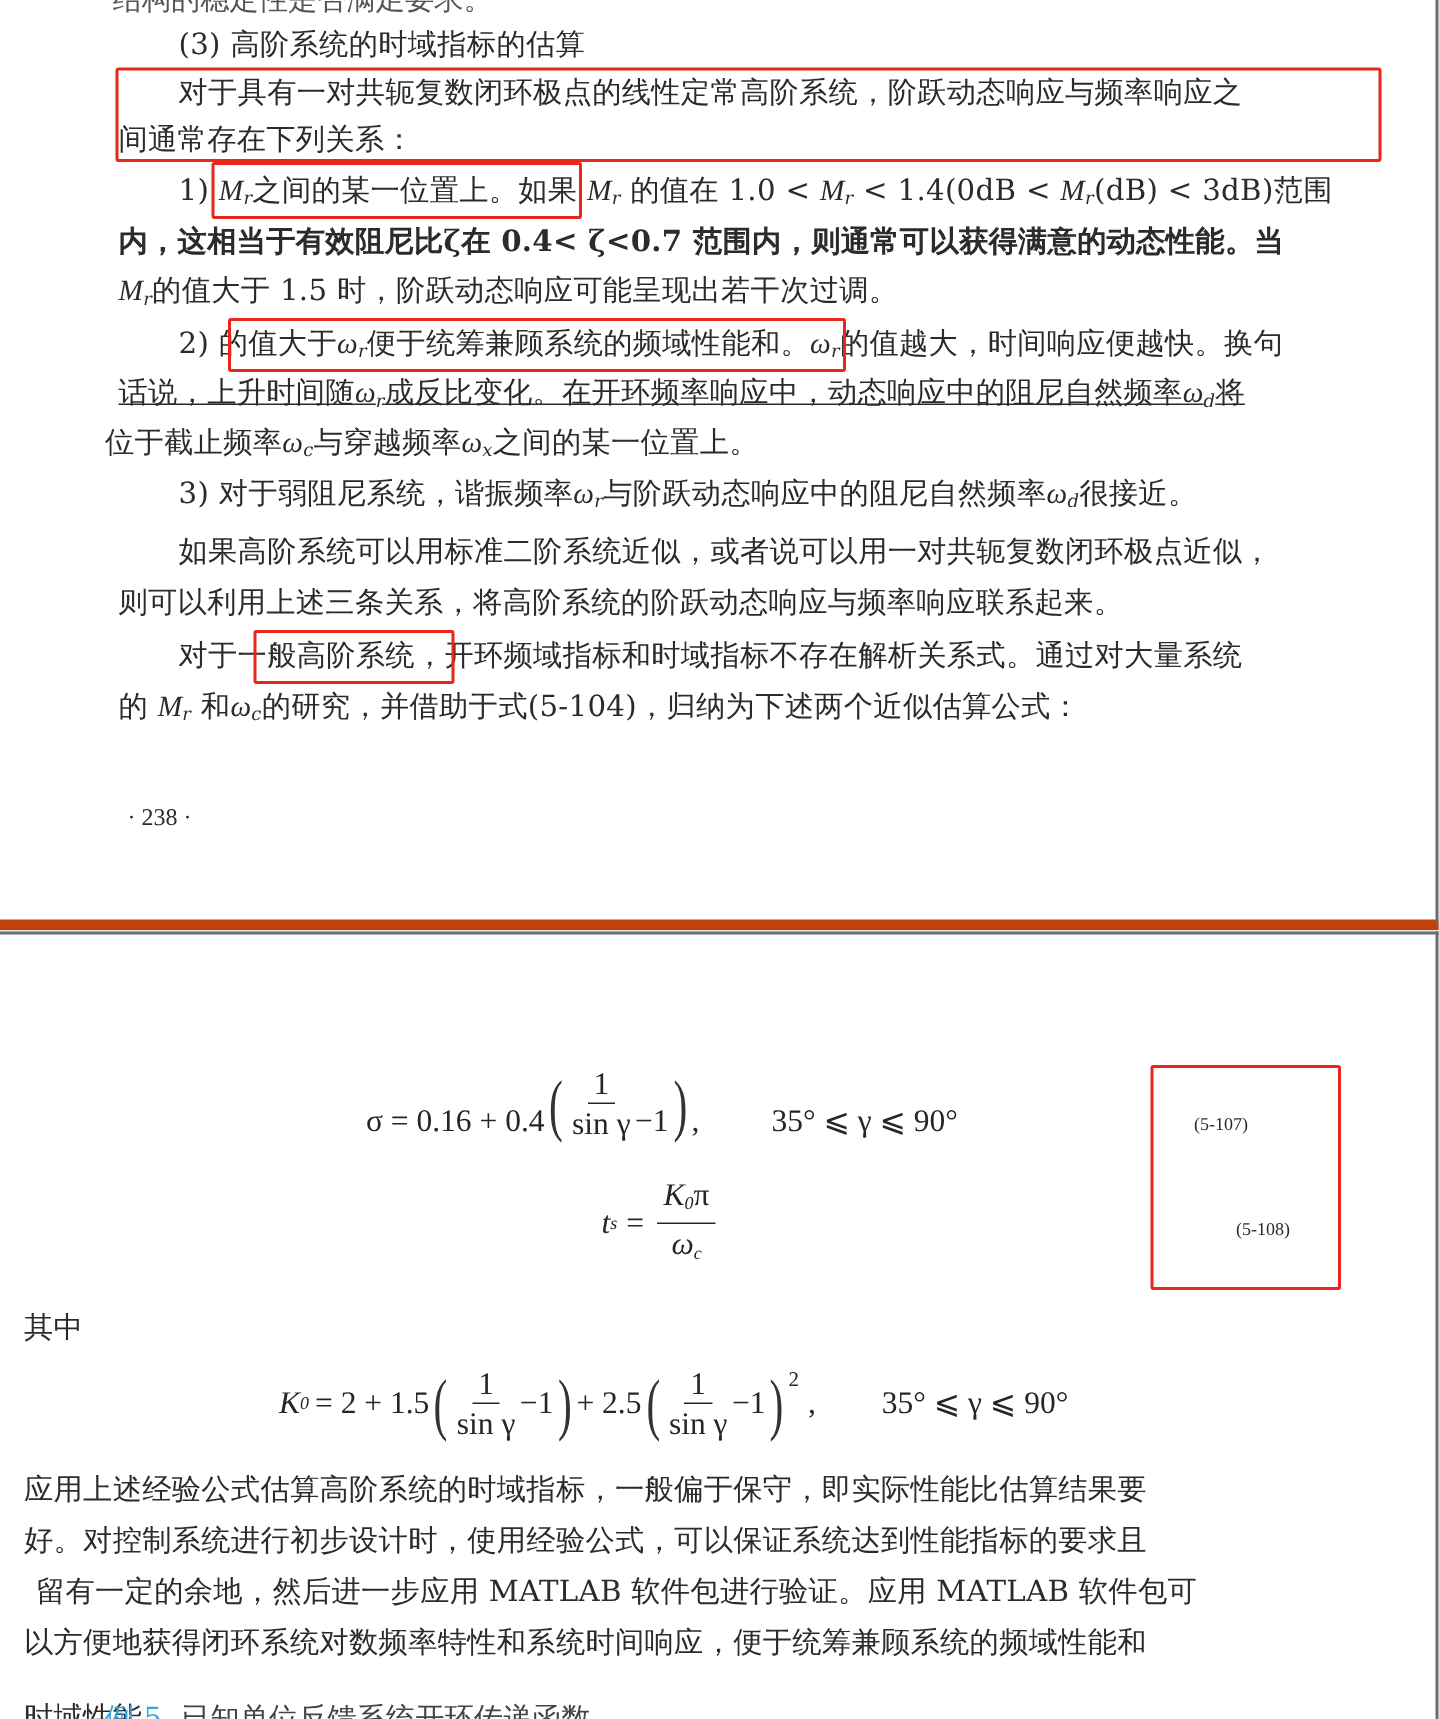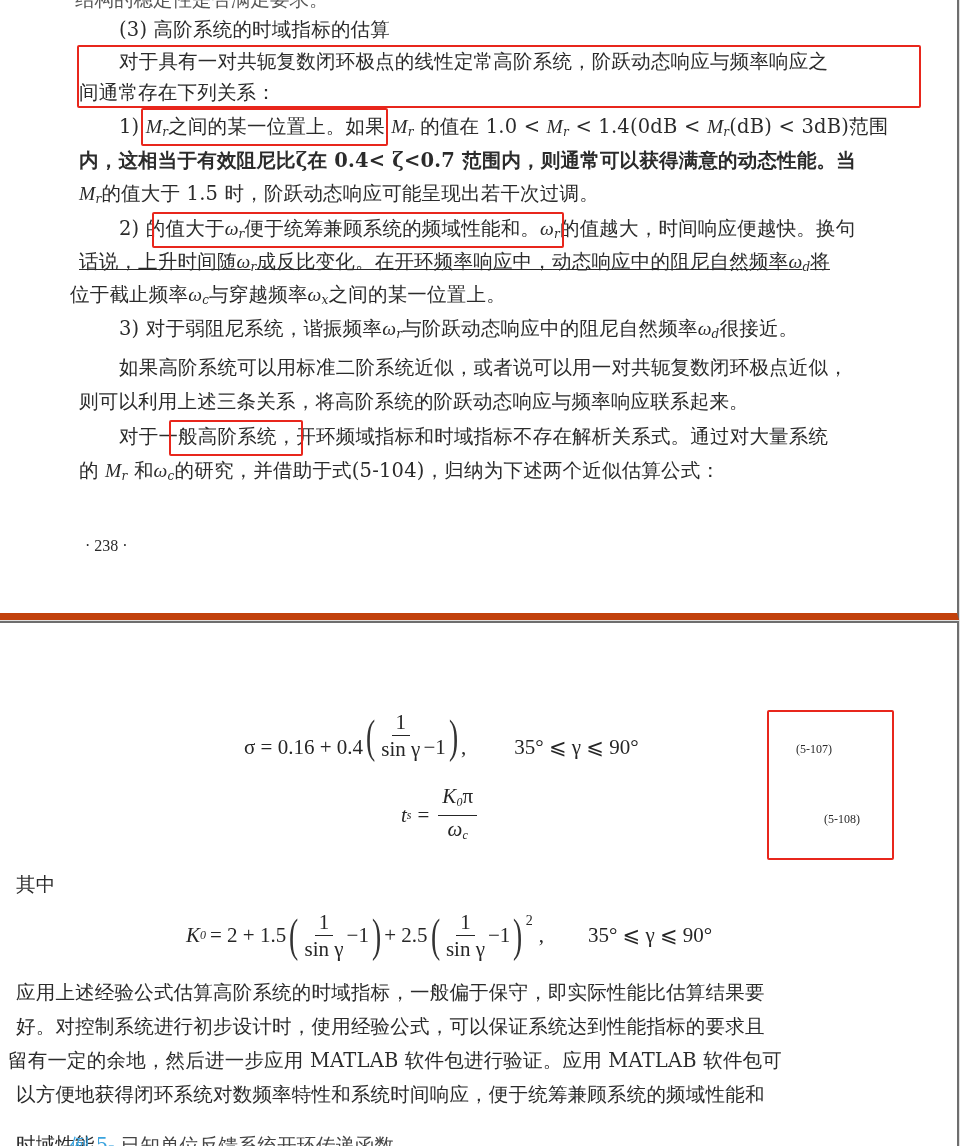--- a/index.html
+++ b/index.html
@@ -151,20 +151,20 @@
     </span>
     <span>−1</span>
     <span class="paren">)</span>
     <span style="font-size:14px; align-self:flex-start; margin-top:2px;">2</span>
     <span style="margin-left:6px;">,</span>
     <span style="margin-left:44px;">35° ⩽ γ ⩽ 90°</span>
   </div>
 
   <div class="line" style="top:358px; left:16px;">应用上述经验公式估算高阶系统的时域指标，一般偏于保守，即实际性能比估算结果要</div>
   <div class="line" style="top:392px; left:16px;">好。对控制系统进行初步设计时，使用经验公式，可以保证系统达到性能指标的要求且</div>
-  <div class="line" style="top:426px; left:8px;">留有一定的余地，然后进一步应用 MATLAB 软件包进行验证。应用 MATLAB 软件包可</div>
+  <div class="line" style="top:426px; left:24px;">留有一定的余地，然后进一步应用 MATLAB 软件包进行验证。应用 MATLAB 软件包可</div>
   <div class="line" style="top:460px; left:16px;">以方便地获得闭环系统对数频率特性和系统时间响应，便于统筹兼顾系统的频域性能和</div>
   <div class="line" style="top:494px; left:16px;margin-top:16px;">时域性能。</div>
 
   <div class="cut-bottom">
     <span class="blue">例 5-</span><span>  已知单位反馈系统开环传递函数</span>
   </div>
 </div>
 
 </body></html>

